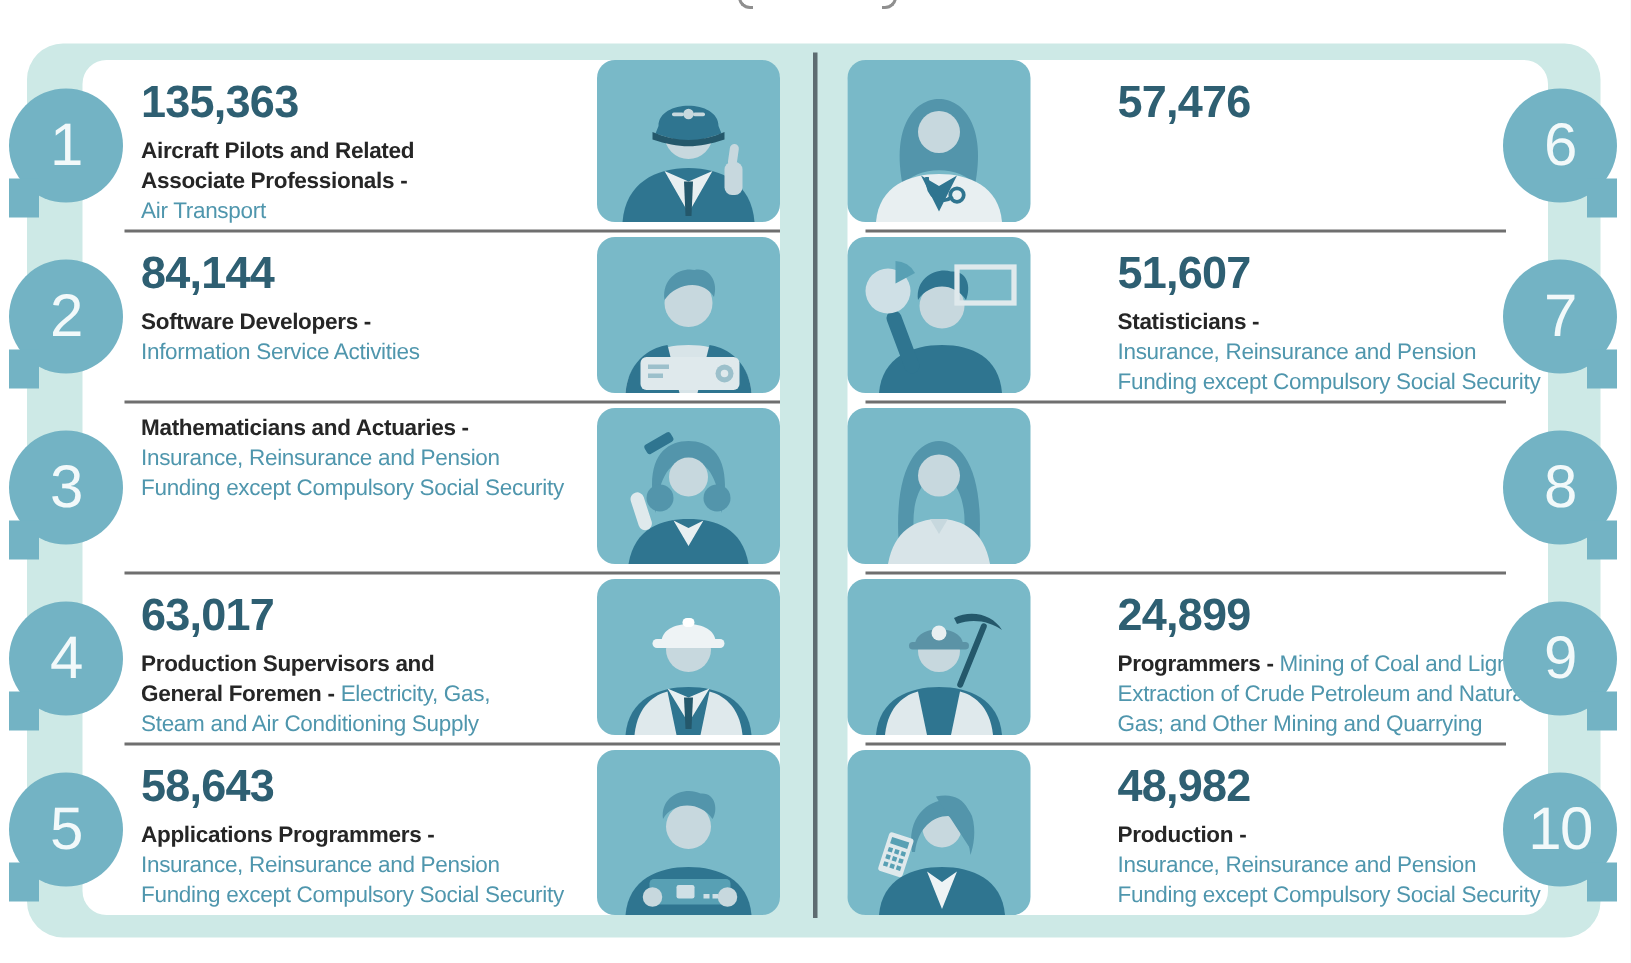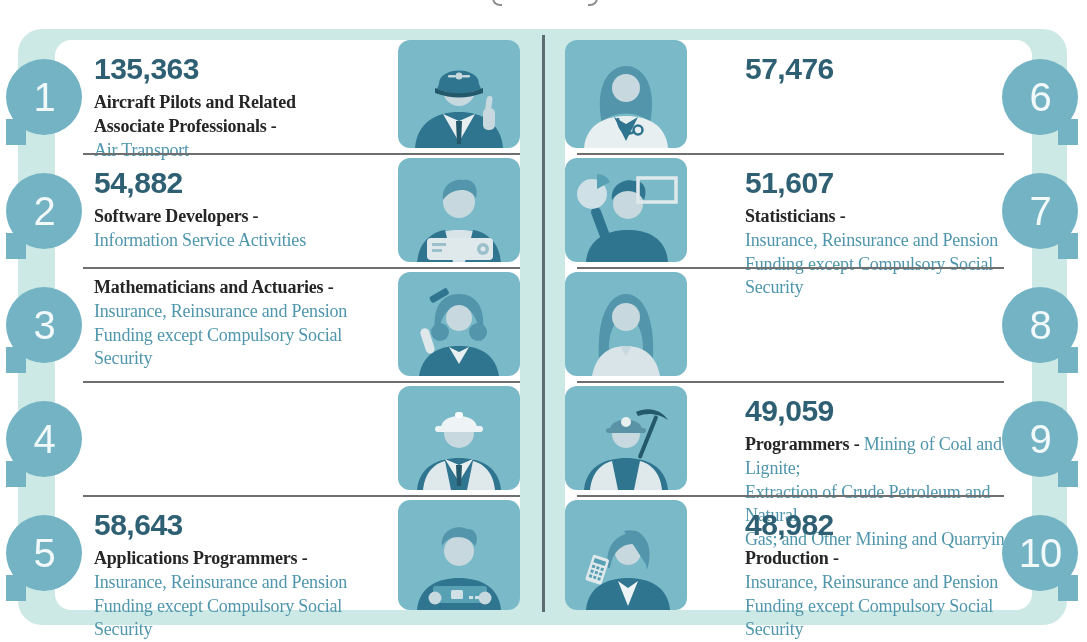--- a/index.html
+++ b/index.html
@@ -21,21 +21,21 @@
   .row .line{position:absolute;bottom:-1px;height:2px;background:#6f6f6f;}
   .col-left .row .line{left:28px;right:0;}
   .col-right .row .line{left:12px;right:28px;}
   .row:last-child .line{display:none;}
 
   .txt{position:absolute;top:8px;}
   .col-left .txt{left:39px;width:296px;}
   .col-right .txt{left:140px;width:300px;margin-left:40px;}
 
   .value{font-size:30px;font-weight:700;letter-spacing:-.5px;color:#2e5f72;margin:4px 0 5px 0;}
-  .desc{font-size:18px;line-height:1.32;letter-spacing:-.2px;font-family:Liberation Serif, serif;}
+  .desc{font-size:15px;line-height:1.32;letter-spacing:-.2px;}
   .title{font-weight:700;color:#262626;white-space:pre-line;}
   .industry{font-weight:400;color:#4f96ad;white-space:pre-line;}
 
   .avatar-box{position:absolute;top:4px;bottom:6px;width:122px;background:#79b9c8;overflow:hidden;}
   .col-left .avatar-box{right:0;border-radius:12px;}
   .col-right .avatar-box{left:0;border-radius:12px;}
   .row:first-child .avatar-box{top:0;}
   .row:last-child .avatar-box{bottom:0;}
   .avatar-box svg{position:absolute;left:0;bottom:0;width:122px;height:104px;}
 
@@ -86,21 +86,21 @@
         </svg>
       </div>
       <div class="line"></div>
     </div>
 
     <div class="row">
       <div class="badge">
           <span class="badge-num">2</span>
         </div>
       <div class="txt">
-        <div class="value">54,882</div>
+        <div class="value">84,144</div>
         <div class="desc"><span class="title">Software Developers -</span><span class="industry">
 Information Service Activities</span></div>
       </div>
       <div class="avatar-box">
         <svg viewBox="0 0 120 104">
           <path d="M18,104 C20,80 40,72 60,72 C80,72 100,80 102,104 Z" fill="#d8e4e8"></path>
           <path d="M18,104 C20,80 38,73 46,72 L54,104 Z" fill="#2f7590"></path>
           <path d="M102,104 C100,80 82,73 74,72 L66,104 Z" fill="#2f7590"></path>
           <circle cx="60" cy="44" r="16" fill="#c7d8de"></circle>
           <path d="M44,42 C42,26 56,20 64,22 C74,20 80,30 77,40 C70,28 52,30 44,42 Z" fill="#5395ab"></path>
@@ -135,20 +135,26 @@
           <rect x="30" y="20" width="20" height="7" rx="2" fill="#2f7590" transform="rotate(-30 40 23)"></rect>
         </svg>
       </div>
       <div class="line"></div>
     </div>
 
     <div class="row">
       <div class="badge">
           <span class="badge-num">4</span>
         </div>
+      <div class="txt">
+        <div class="value">63,017</div>
+        <div class="desc"><span class="title">Production Supervisors and
+General Foremen -</span><span class="industry"> Electricity, Gas,
+Steam and Air Conditioning Supply</span></div>
+      </div>
       <div class="avatar-box">
         <svg viewBox="0 0 120 104">
           <path d="M18,104 C20,80 40,72 60,72 C80,72 100,80 102,104 Z" fill="#2f7590"></path>
           <path d="M24,104 C26,84 38,77 46,75 L52,104 Z" fill="#dfe9ec"></path>
           <path d="M96,104 C94,84 82,77 74,75 L68,104 Z" fill="#dfe9ec"></path>
           <path d="M46,73 L60,96 L74,73 L60,79 Z" fill="#e8eff1"></path>
           <path d="M57,79 L63,79 L62,100 L58,100 Z" fill="#24586b"></path>
           <circle cx="60" cy="47" r="15" fill="#c7d8de"></circle>
           <path d="M42,42 C42,26 78,26 78,42 Z" fill="#eef3f5"></path>
           <rect x="36" y="40" width="48" height="6" rx="3" fill="#eef3f5"></rect>
@@ -244,21 +250,21 @@
         </svg>
       </div>
       <div class="line"></div>
     </div>
 
     <div class="row">
       <div class="badge">
           <span class="badge-num">9</span>
         </div>
       <div class="txt">
-        <div class="value">49,059</div>
+        <div class="value">24,899</div>
         <div class="desc"><span class="title">Programmers -</span><span class="industry"> Mining of Coal and Lignite;
 Extraction of Crude Petroleum and Natural
 Gas; and Other Mining and Quarrying</span></div>
       </div>
       <div class="avatar-box">
         <svg viewBox="0 0 120 104">
           <path d="M70,26 C82,20 96,24 102,34 C94,28 82,26 72,30 Z" fill="#24586b"></path>
           <rect x="80" y="28" width="4" height="46" rx="2" fill="#24586b" transform="rotate(22 82 51)"></rect>
           <path d="M18,104 C20,80 40,72 60,72 C80,72 100,80 102,104 Z" fill="#2f7590"></path>
           <path d="M24,104 C26,84 38,77 46,75 L52,104 Z" fill="#dfe9ec"></path>

